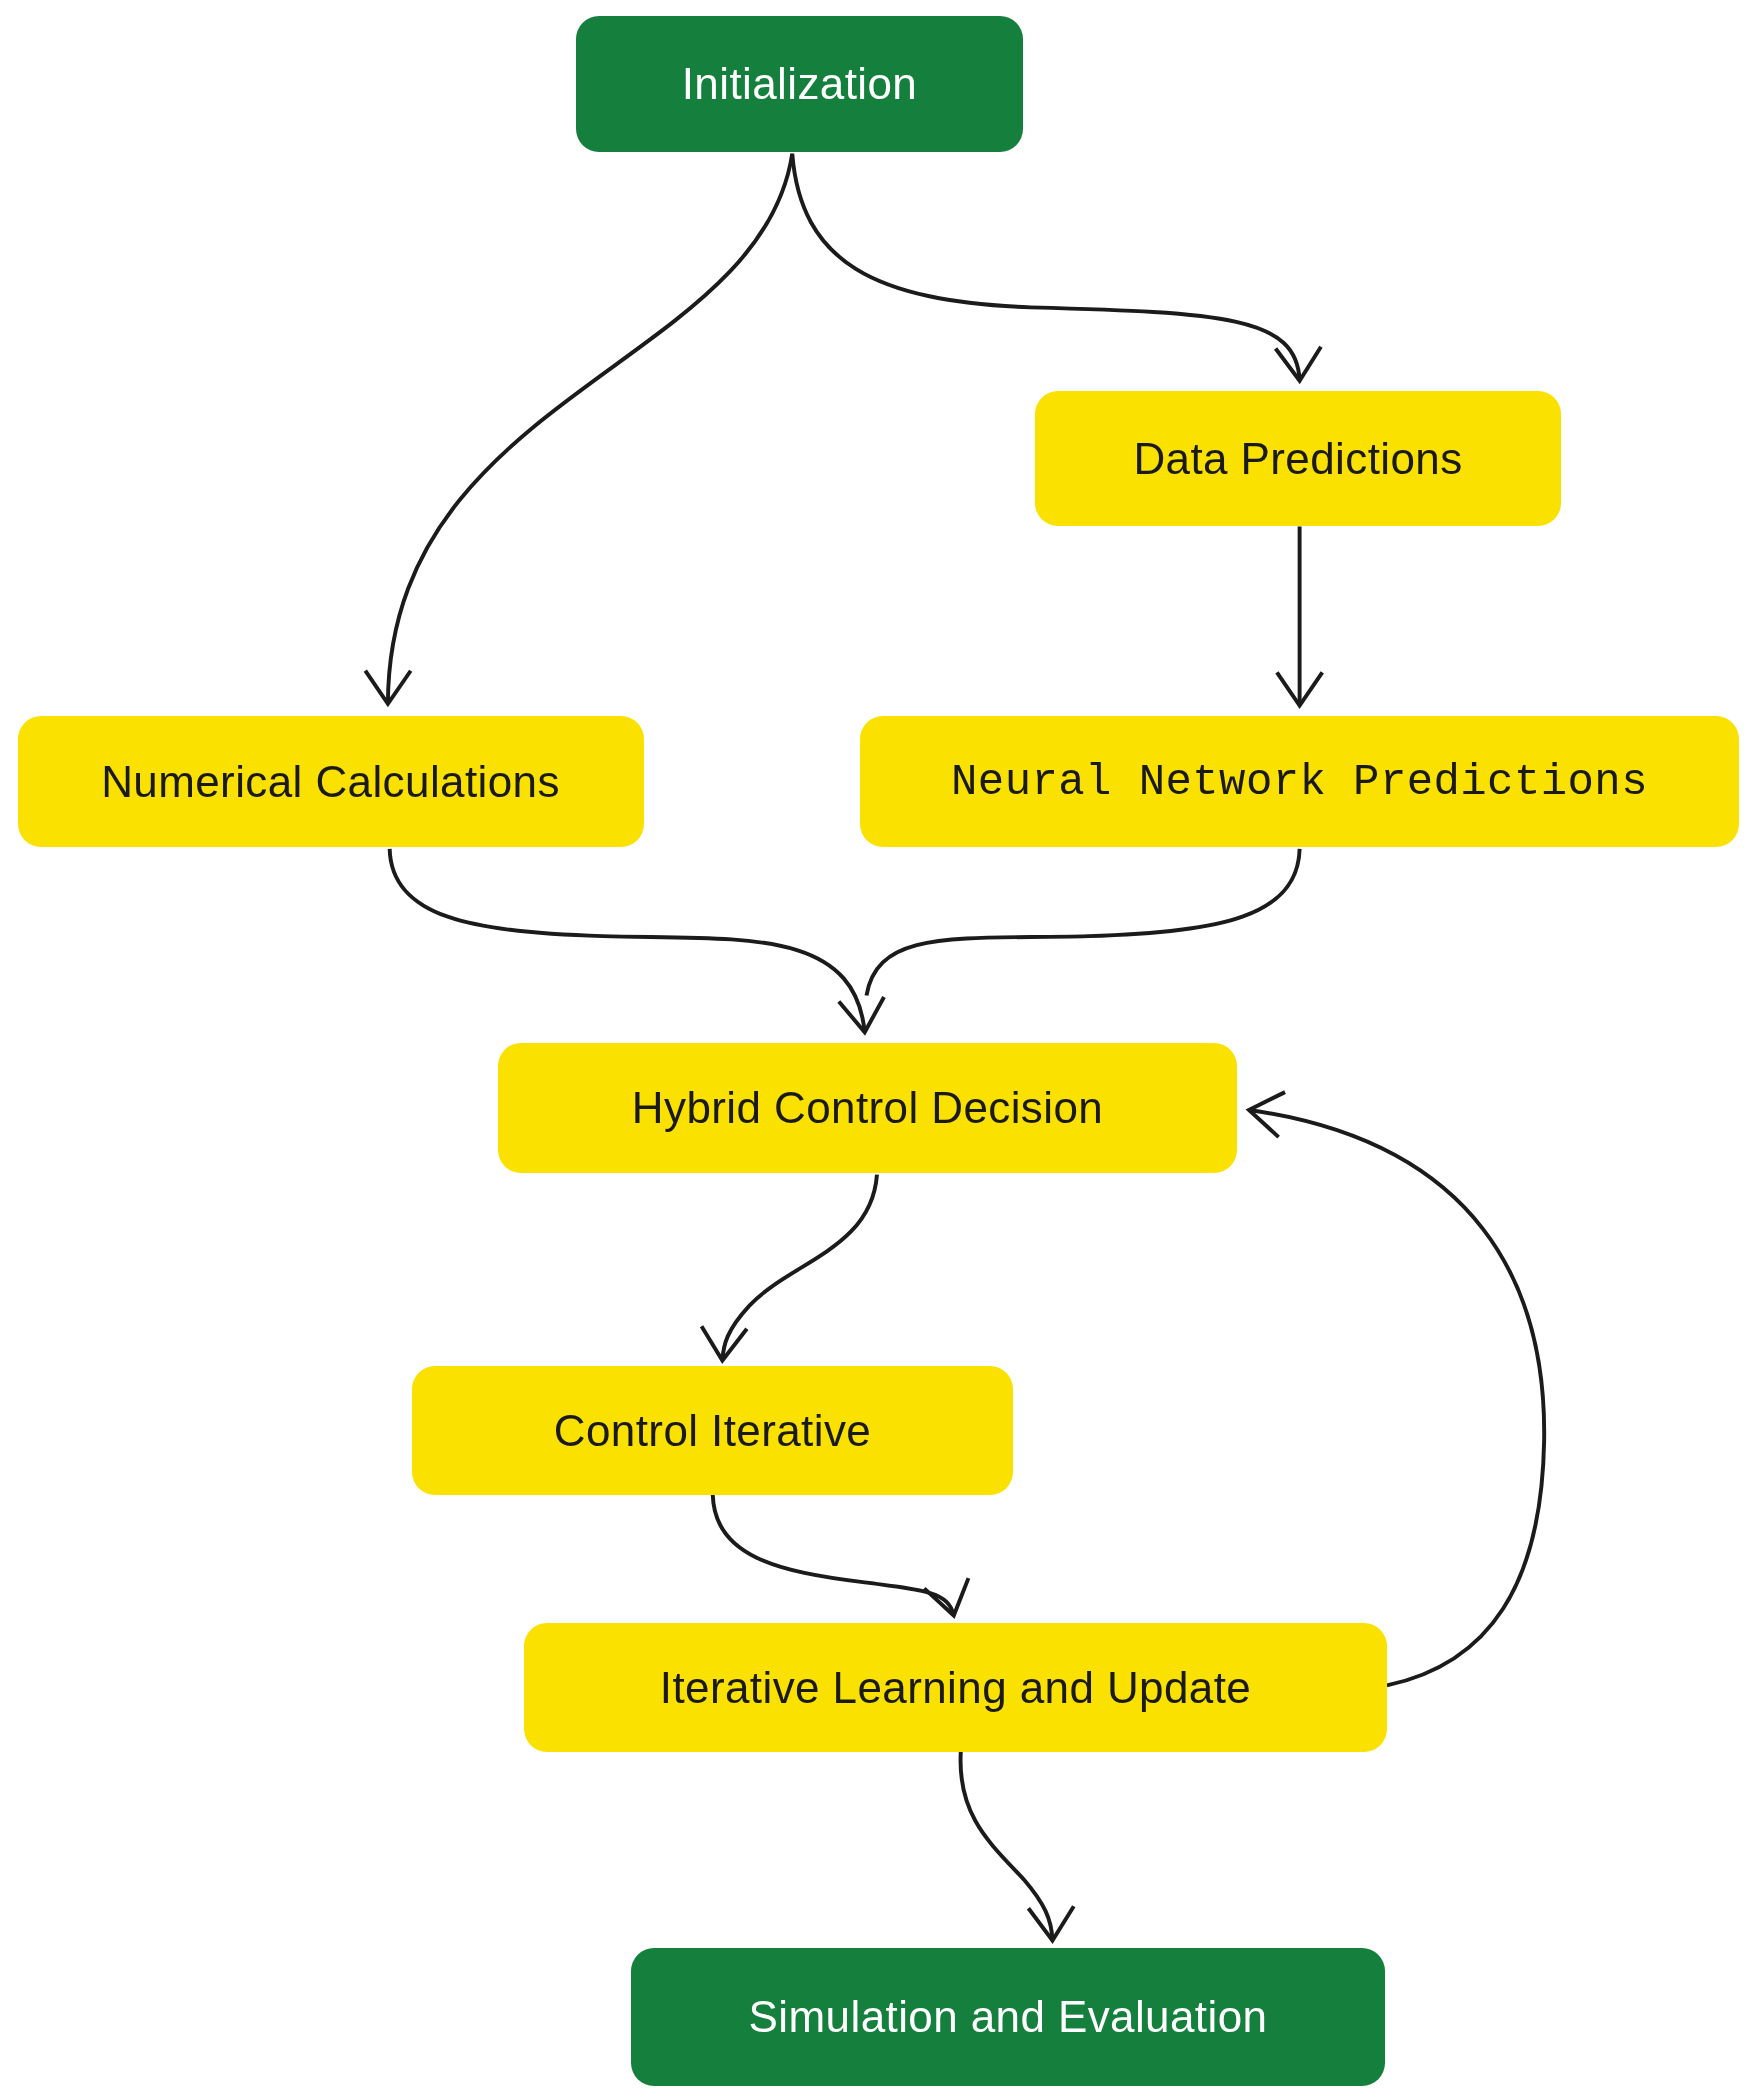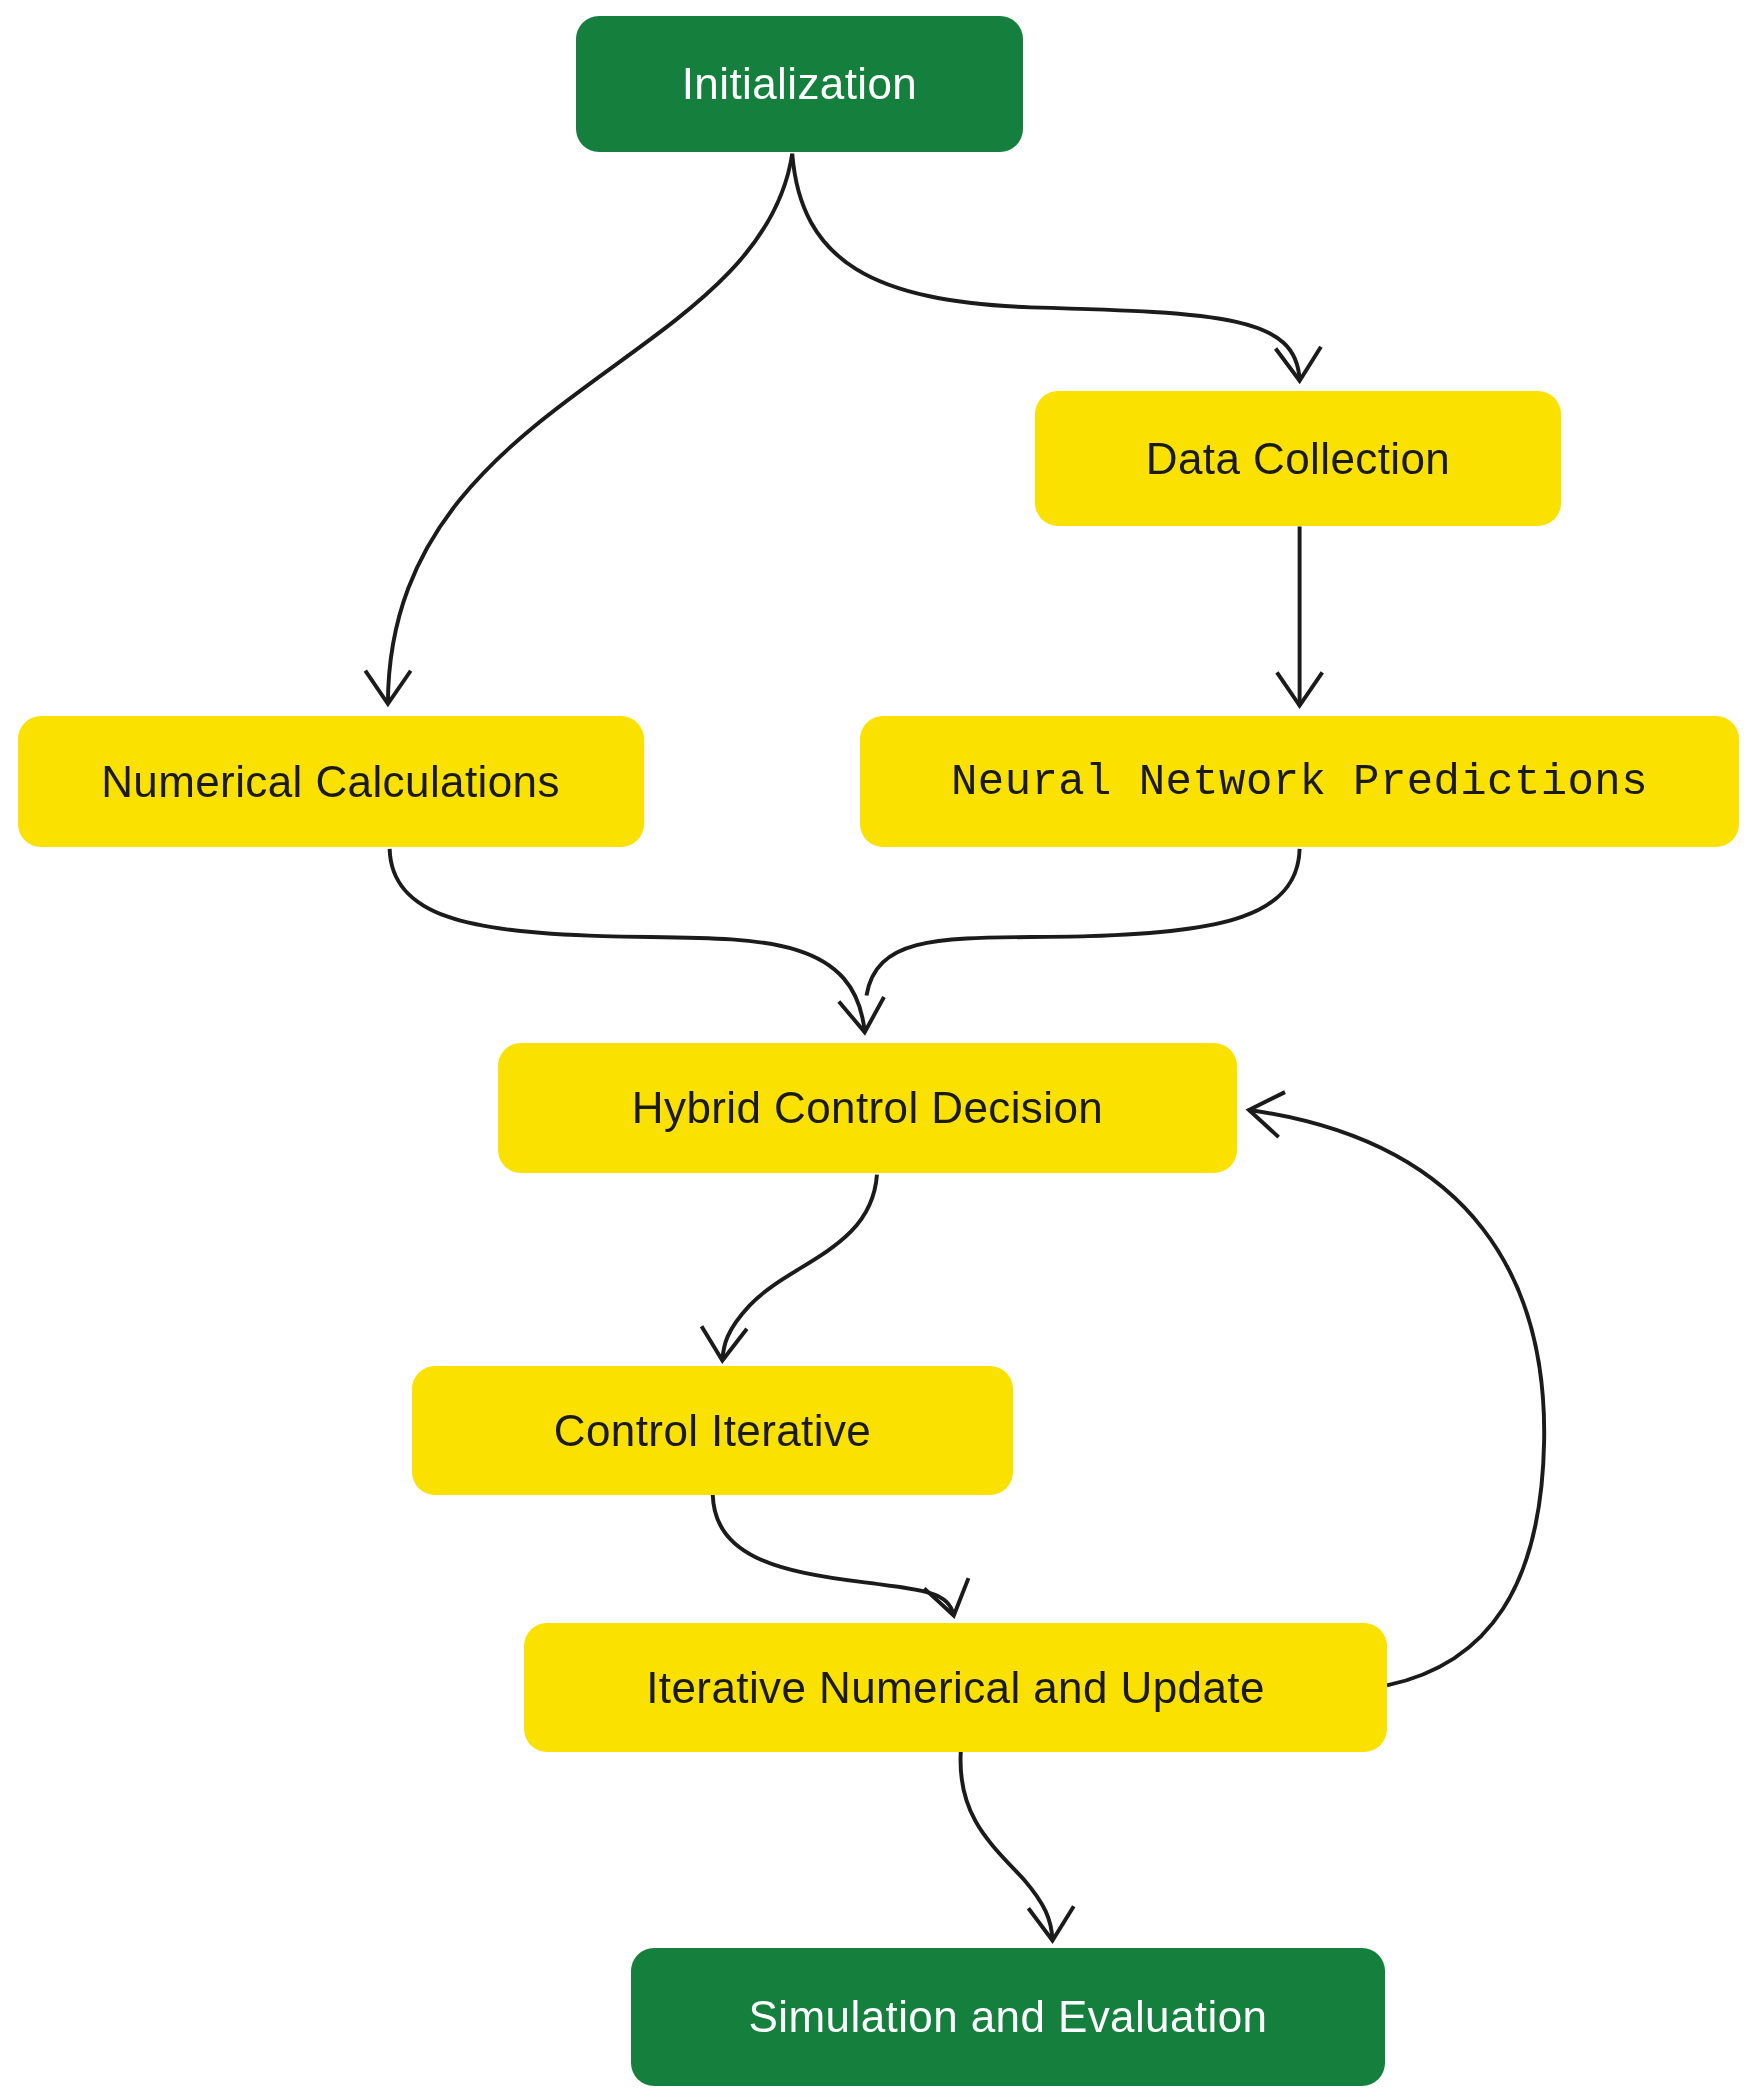--- a/index.html
+++ b/index.html
@@ -76,28 +76,28 @@
 
     <path class="edge" d="M 816 1712 C 818 1782, 890 1800, 990 1812 C 1062 1821, 1086 1824, 1092 1850" marker-end="url(#arrow)"></path>
 
     <path class="edge" d="M 1588 1930 C 1705 1905, 1765 1815, 1768 1650 C 1771 1470, 1690 1308, 1430 1271" marker-end="url(#arrow)"></path>
 
     <path class="edge" d="M 1100 2006 C 1096 2080, 1135 2112, 1172 2152 C 1196 2180, 1204 2198, 1205 2222" marker-end="url(#arrow)"></path>
   </svg>
 
   <div id="n-init" class="node terminal">Initialization</div>
 
-  <div id="n-data" class="node process">Data Collection</div>
+  <div id="n-data" class="node process">Data Predictions</div>
 
   <div id="n-numerical" class="node process">Numerical Calculations</div>
 
   <div id="n-nnp" class="node process">Neural Network Predictions</div>
 
   <div id="n-hybrid" class="node process">Hybrid Control Decision</div>
 
   <div id="n-control" class="node process">Control Iterative</div>
 
-  <div id="n-iterative" class="node process">Iterative Numerical and Update</div>
+  <div id="n-iterative" class="node process">Iterative Learning and Update</div>
 
   <div id="n-simulation" class="node terminal">Simulation and Evaluation</div>
 
 </div>
 
 
 </body></html>

